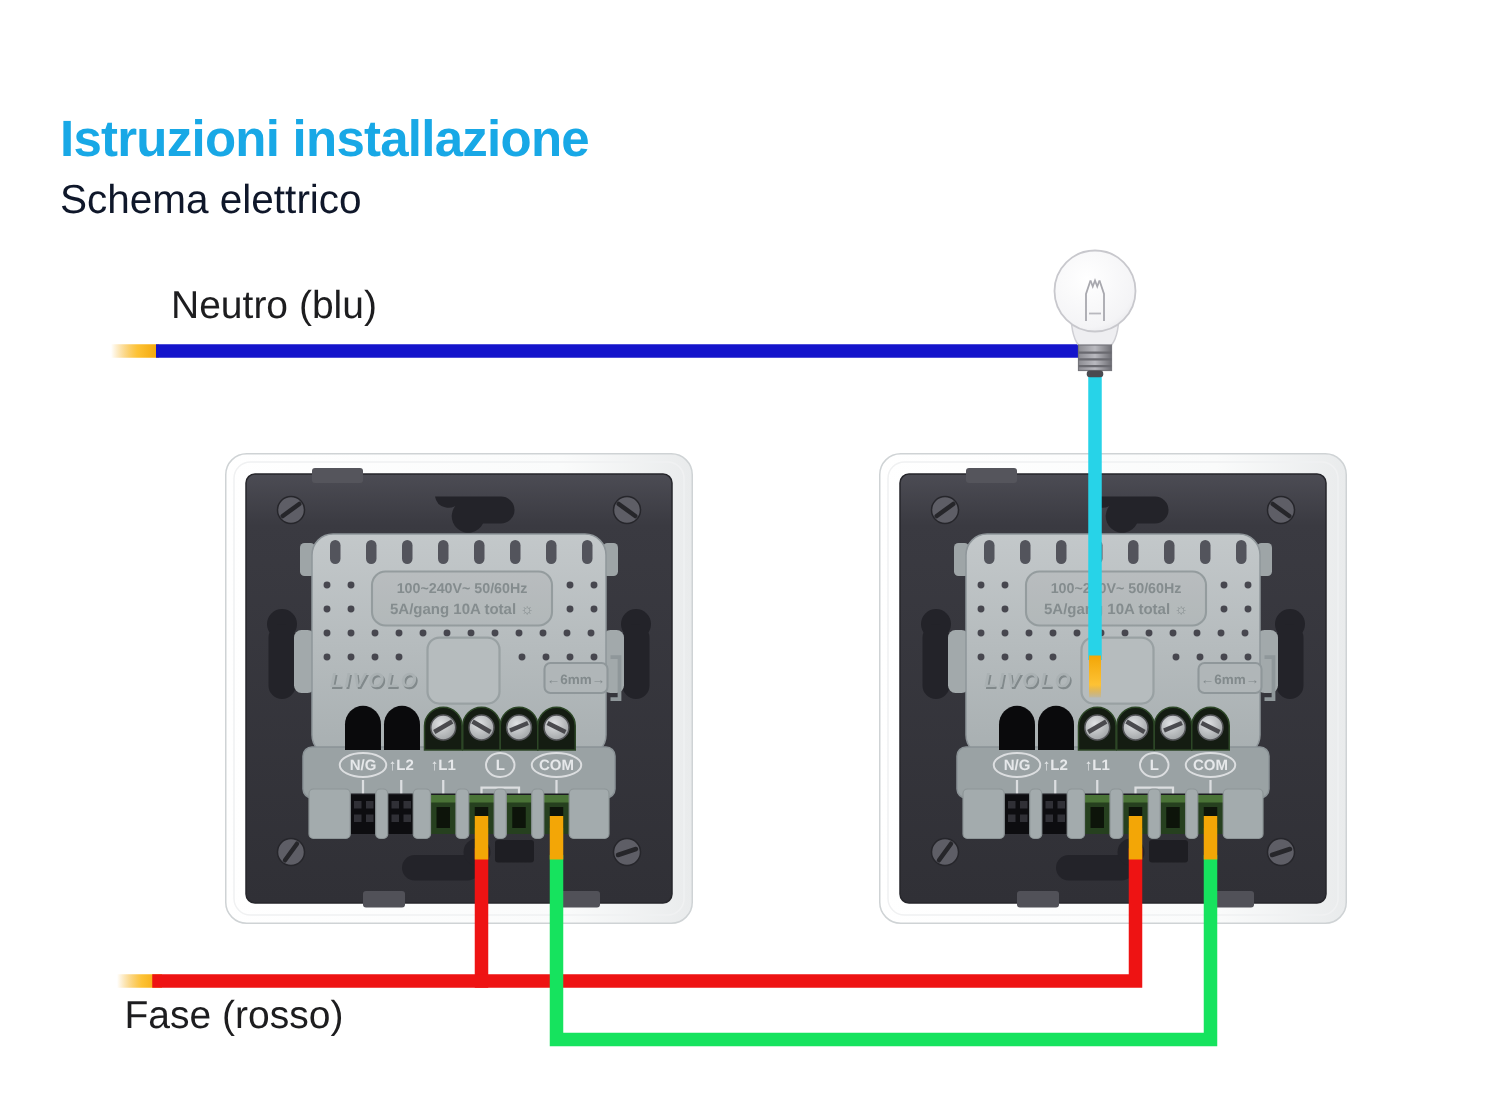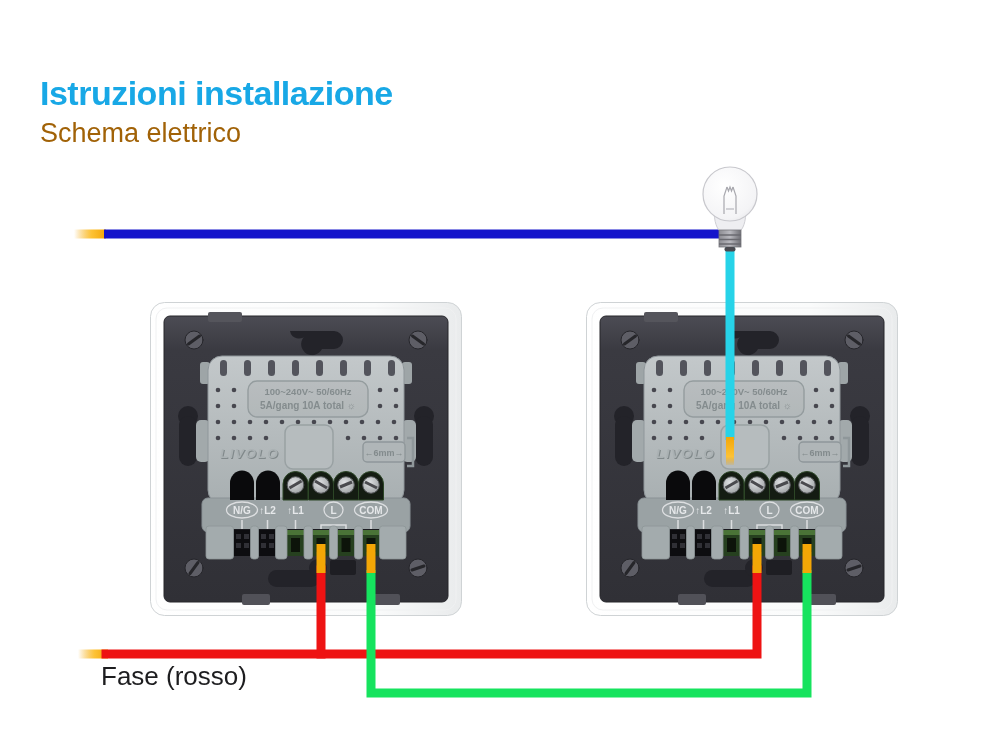--- a/index.html
+++ b/index.html
@@ -1,35 +1,36 @@
 <!DOCTYPE html>
 <html><head>
 <meta charset="utf-8">
 <style>
   html,body{margin:0;padding:0;background:#fff;}
   .page{position:relative;width:1000px;height:729px;background:#fff;overflow:hidden;
         font-family:"Liberation Sans","DejaVu Sans",sans-serif;margin-top:44px;}
   .title{position:absolute;left:40px;top:30px;font-size:34px;font-weight:bold;
          letter-spacing:-0.5px;color:#18a8e6;}
-  .subtitle{position:absolute;left:40px;top:74px;font-size:27px;font-weight:400;color:#a16207;}
+  .subtitle{position:absolute;left:40px;top:74px;font-size:27px;font-weight:400;color:#0f172a;}
   .wire-label{position:absolute;font-size:26px;color:#1d1d1f;white-space:nowrap;}
   .lbl-neutro{left:114px;top:144px;}
-  .lbl-fase{left:101px;top:617px;}
+  .lbl-fase{left:83px;top:617px;}
   .lbl-deviatore{left:412px;top:659px;}
   svg{position:absolute;left:0;top:0;}
   svg text{font-family:"Liberation Sans","DejaVu Sans",sans-serif;}
 </style>
 </head>
 <body>
 
 <div class="page">
 
   <div class="title">Istruzioni installazione</div>
   <div class="subtitle">Schema elettrico</div>
 
+  <div class="wire-label lbl-neutro">Neutro (blu)</div>
   <div class="wire-label lbl-fase">Fase (rosso)</div>
 
   <svg width="1000" height="729" viewBox="0 0 1000 729">
     <defs>
       <linearGradient id="frameGrad" x1="0" y1="0" x2="1" y2="0">
         <stop offset="0" stop-color="#ffffff"></stop>
           <stop offset="0.72" stop-color="#fafbfb"></stop>
         <stop offset="1" stop-color="#e9ebec"></stop>
       </linearGradient>
       <linearGradient id="plateGrad" x1="0" y1="0" x2="0" y2="1">

